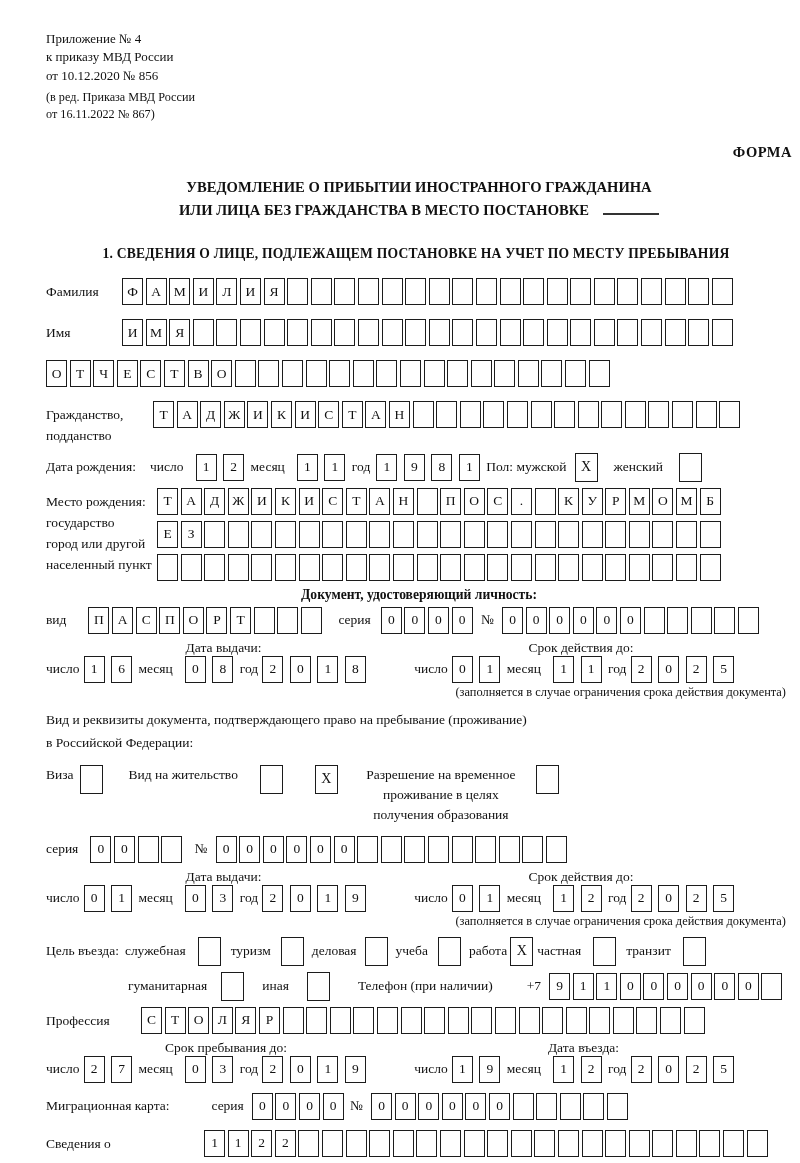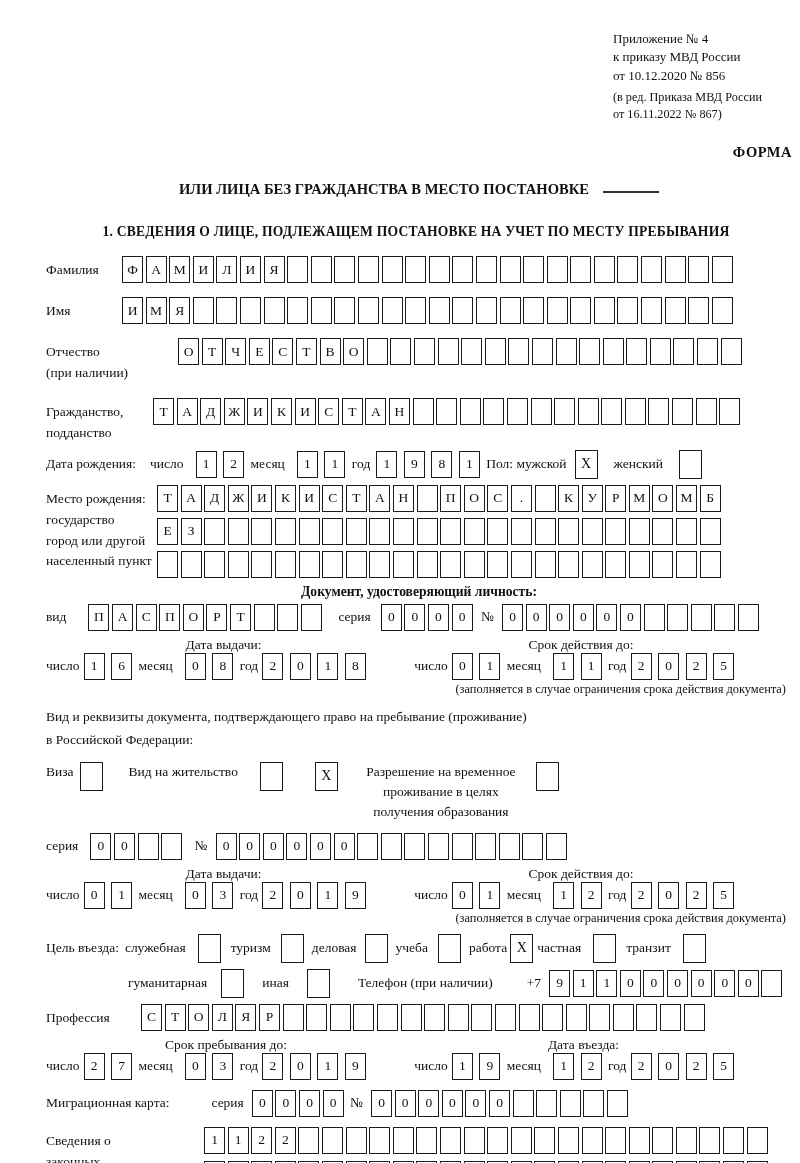--- a/index.html
+++ b/index.html
@@ -1,21 +1,21 @@
 <!DOCTYPE html>
 <html lang="ru"><head>
 <meta charset="utf-8">
 <style>
   html,body{margin:0;padding:0;background:#ffffff;}
   body{
     width:800px;min-height:1163px;box-sizing:border-box;
     font-family:"Liberation Serif","DejaVu Serif",serif;
     color:#111;padding:30px 8px 40px 46px;
   }
-  .hdr{margin-left:567px;font-size:13px;line-height:1.42;}
+  .hdr{font-size:13px;line-height:1.42;}
   .hdr .small{font-size:12.2px;margin-top:4px;line-height:1.4;}
   .forma{margin-left:567px;font-weight:bold;font-size:14.5px;text-align:right;margin-top:20px;letter-spacing:.5px;}
   .title{ text-align:center;font-weight:bold;font-size:14.6px;line-height:1.5;margin-top:16px;}
   .title-underline{display:inline-block;width:56px;border-bottom:2.2px solid #333;margin-left:14px;height:1em;vertical-align:baseline;}
   .section-h{font-weight:bold;font-size:13.6px;text-align:center;margin:24px 0 16px -6px;letter-spacing:.2px;}
   .row{display:flex;align-items:flex-start;margin-bottom:4.5px;margin-top:14px;}
   .lblcol{flex:0 0 auto;font-size:13.5px;line-height:1.55;padding-top:4px;}
   .lbl{font-size:13.5px;white-space:nowrap;}
   .cells{display:flex;flex-wrap:nowrap;}
   .cell{flex:0 0 auto;width:19px;height:25px;border:1.8px solid #1c1c1c;margin-right:2.6px;
@@ -44,20 +44,21 @@
   <div>к приказу МВД России</div>
   <div>от 10.12.2020 № 856</div>
   <div class="small">
     <div>(в ред. Приказа МВД России</div>
     <div>от 16.11.2022 № 867)</div>
   </div>
 </div>
 <div class="forma">ФОРМА</div>
 
 <div class="title">
+  <div>УВЕДОМЛЕНИЕ О ПРИБЫТИИ ИНОСТРАННОГО ГРАЖДАНИНА</div>
   <div><span>ИЛИ ЛИЦА БЕЗ ГРАЖДАНСТВА В МЕСТО ПОСТАНОВКЕ</span><span class="title-underline"></span></div>
 </div>
 
 <div class="section-h">1. СВЕДЕНИЯ О ЛИЦЕ, ПОДЛЕЖАЩЕМ ПОСТАНОВКЕ НА УЧЕТ ПО МЕСТУ ПРЕБЫВАНИЯ</div>
 
 <div class="row">
   <div class="lblcol" style="width:76px;">Фамилия</div>
   <div class="cells">
       <span class="cell">Ф</span>
       <span class="cell">А</span>
@@ -114,24 +115,20 @@
       <span class="cell"></span>
       <span class="cell"></span>
       <span class="cell"></span>
       <span class="cell"></span>
       <span class="cell"></span>
       <span class="cell"></span>
     </div>
 </div>
 
 <div class="row">
-  <div class="lblcol" style="width:132px;">
-    <div>Отчество</div>
-    <div>(при наличии)</div>
-  </div>
   <div class="cells">
       <span class="cell">О</span>
       <span class="cell">Т</span>
       <span class="cell">Ч</span>
       <span class="cell">Е</span>
       <span class="cell">С</span>
       <span class="cell">Т</span>
       <span class="cell">В</span>
       <span class="cell">О</span>
       <span class="cell"></span>

